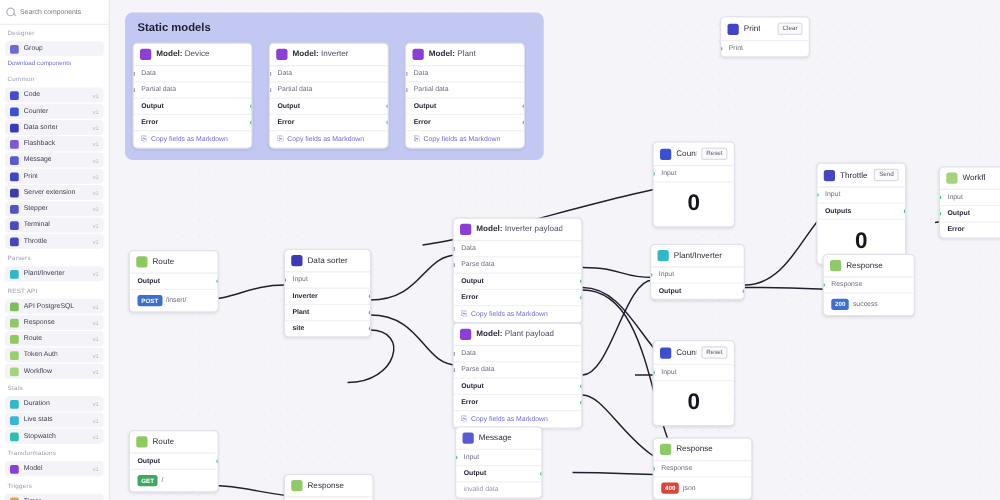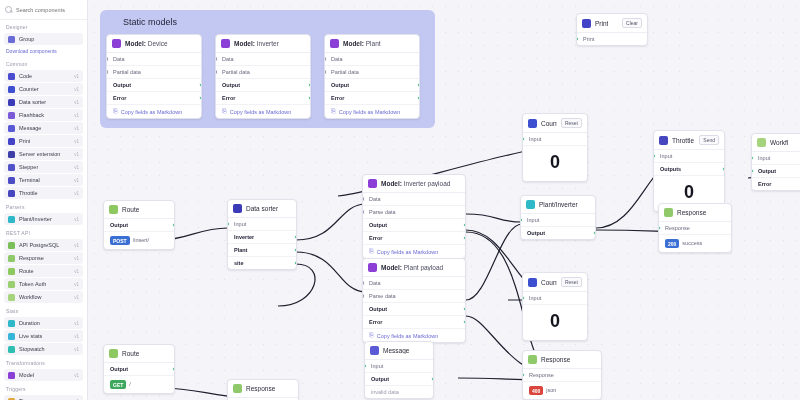--- a/index.html
+++ b/index.html
@@ -66,21 +66,21 @@
   }
   .edges { position: absolute; inset: 0; width: 712px; height: 400px; pointer-events: none; }
 
   
   .group-box {
     position: absolute; left: 12px; top: 10px; width: 335px; height: 118px;
     background: #c3c8f2; border-radius: 6px;
   }
   .group-title {
     position: absolute; left: 10px; top: 7px;
-    font-size: 9px; font-weight: normal; color: #1f1f33; margin-left: 13px;
+    font-size: 9px; font-weight: bold; color: #1f1f33;
   }
 
   
   .node {
     position: absolute; background: #ffffff; border: 1px solid #e2e2ec;
     border-radius: 4px; box-shadow: 0 1px 2px rgba(30,30,60,.10);
     overflow: hidden;
   }
   .node-head {
     display: flex; align-items: center; gap: 4px;

